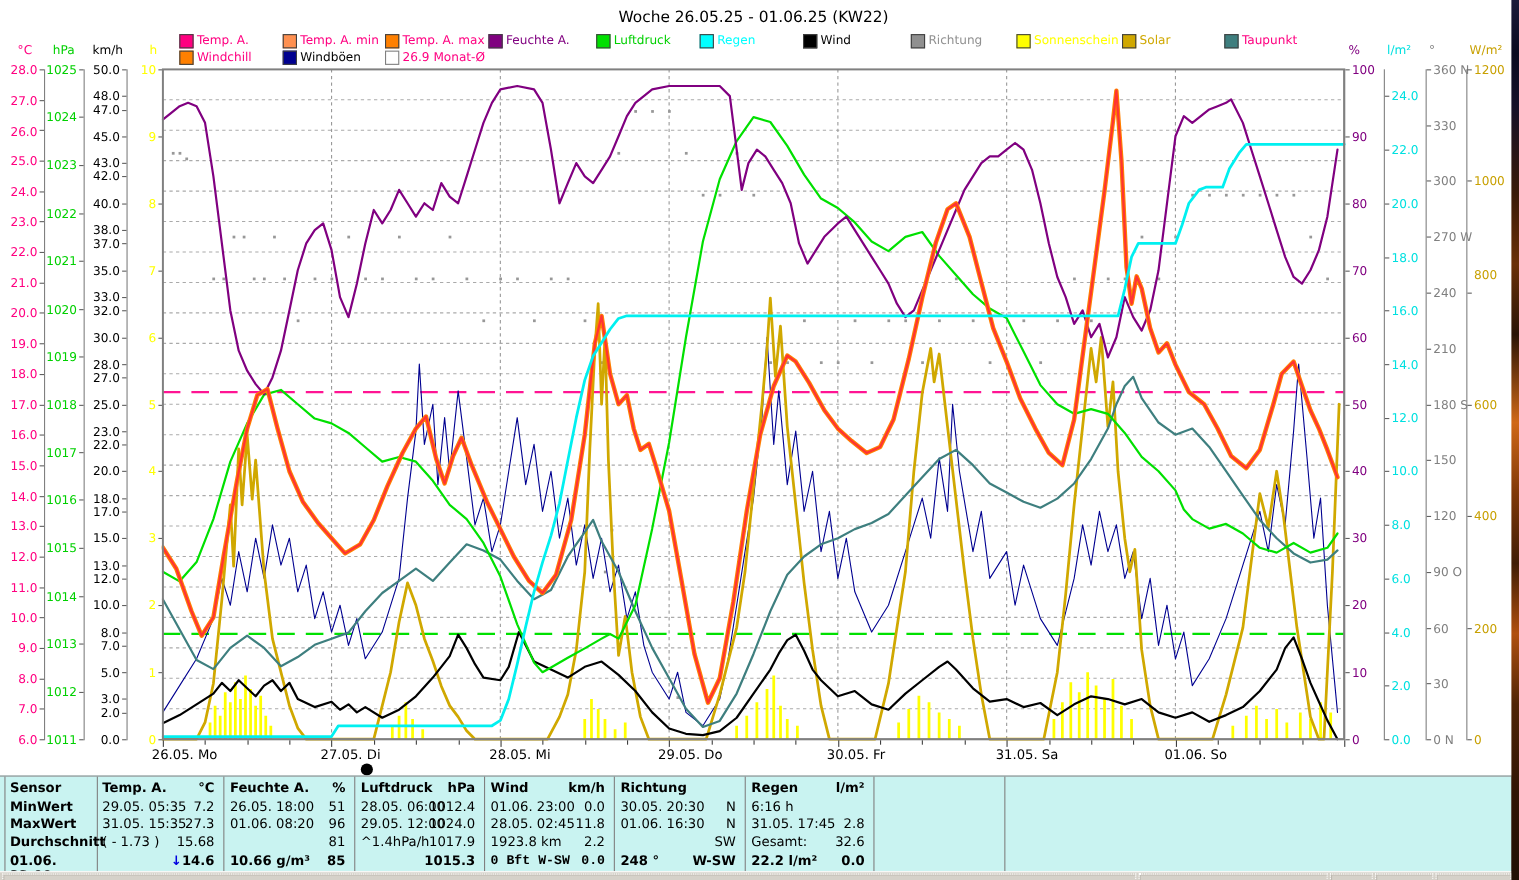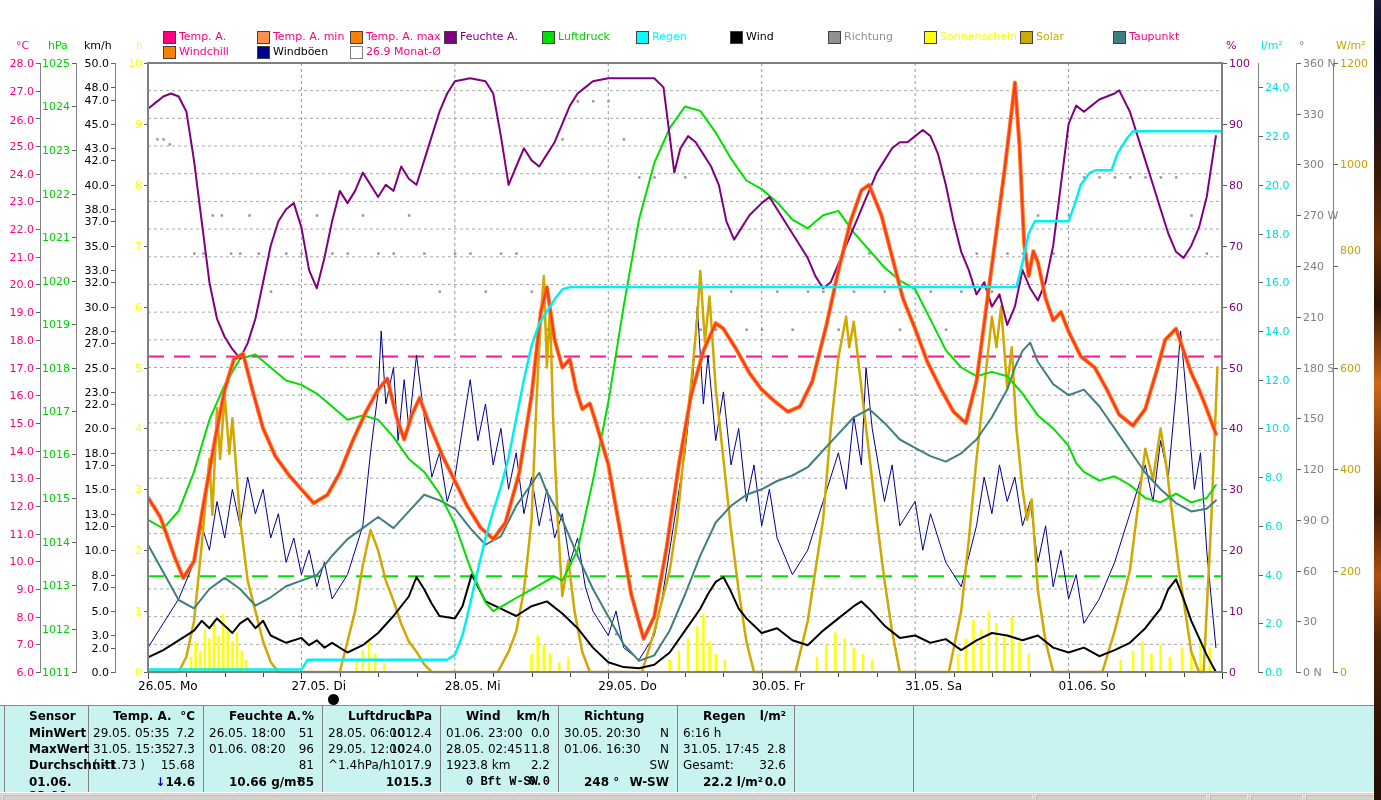--- a/index.html
+++ b/index.html
@@ -15,30 +15,31 @@
   .tick{position:absolute;height:1px;background:#606060;}
   .xlab{position:absolute;top:679px;font-size:12px;color:#000;white-space:nowrap;}
   .xtick{position:absolute;width:1px;background:#404040;}
   #moon{position:absolute;left:328px;top:694px;width:11px;height:11px;border-radius:50%;background:#000;}
   #stats{position:absolute;left:0;top:705px;width:1381px;height:87px;background:#C9F3F1;
          border-top:1px solid #8a8a8a;border-bottom:1px solid #8a8a8a;font-size:12px;color:#000;}
   .tcol{position:absolute;top:0;height:87px;border-right:1px solid #808080;}
   .trow{position:absolute;left:0;width:100%;height:16px;}
   .tl{position:absolute;left:6px;top:0;white-space:nowrap;}
   .tr{position:absolute;right:8px;top:0;white-space:nowrap;}
-  .b{font-weight:bold;margin-left:20px;}
+  .b{font-weight:bold;}
   #statusbar{position:absolute;left:0;top:792px;width:1374px;height:8px;background:#D5D1C9;border-top:1px solid #FFFFFF;}
   .sb-panel{position:absolute;top:1px;height:5px;border:1px dotted #FFFFFF;background:#D5D1C9;box-shadow:inset 1px 1px 0 #bdb9b1;}
   #edgestrip{position:absolute;left:1374px;top:0;width:7px;height:800px;
      background:linear-gradient(180deg,#1a1a3a 0%,#0a0a20 6%,#151028 12%,#3a1a08 22%,#6a3008 30%,#2a1406 38%,#d06818 48%,#803808 56%,#401c06 64%,#b05010 72%,#502406 80%,#301505 90%,#201005 100%);}
 </style>
 </head>
 <body>
 
 <div id="screen">
+  <div id="title">Woche 26.05.25 - 01.06.25 (KW22)</div>
   <div id="legend">
       <div>
         <div class="leg-box" style="left: 163px; top: 31px; background: rgb(255, 0, 128);"></div>
         <div class="leg-txt" style="left: 179px; top: 30px; color: rgb(255, 0, 128);">Temp. A.</div>
       </div>
       <div>
         <div class="leg-box" style="left: 257px; top: 31px; background: rgb(255, 144, 80);"></div>
         <div class="leg-txt" style="left: 273px; top: 30px; color: rgb(255, 0, 128);">Temp. A. min</div>
       </div>
       <div>

